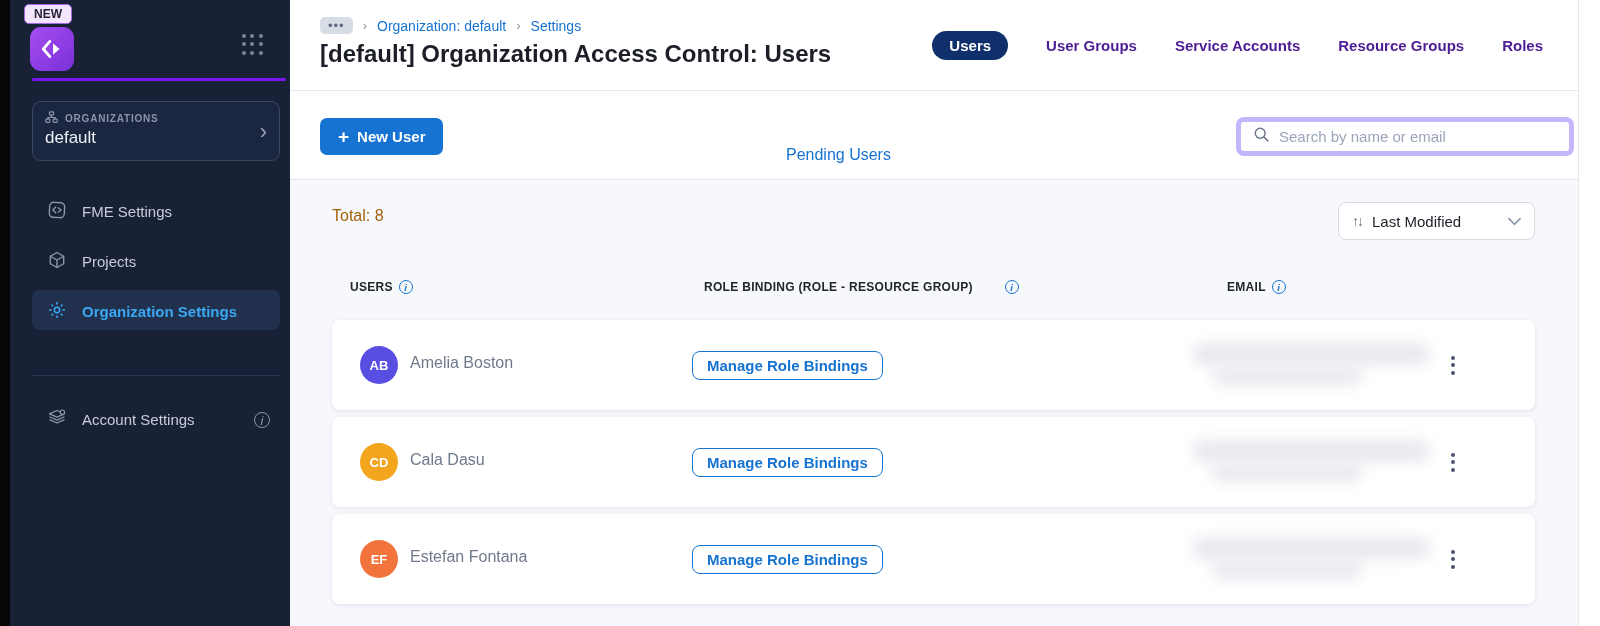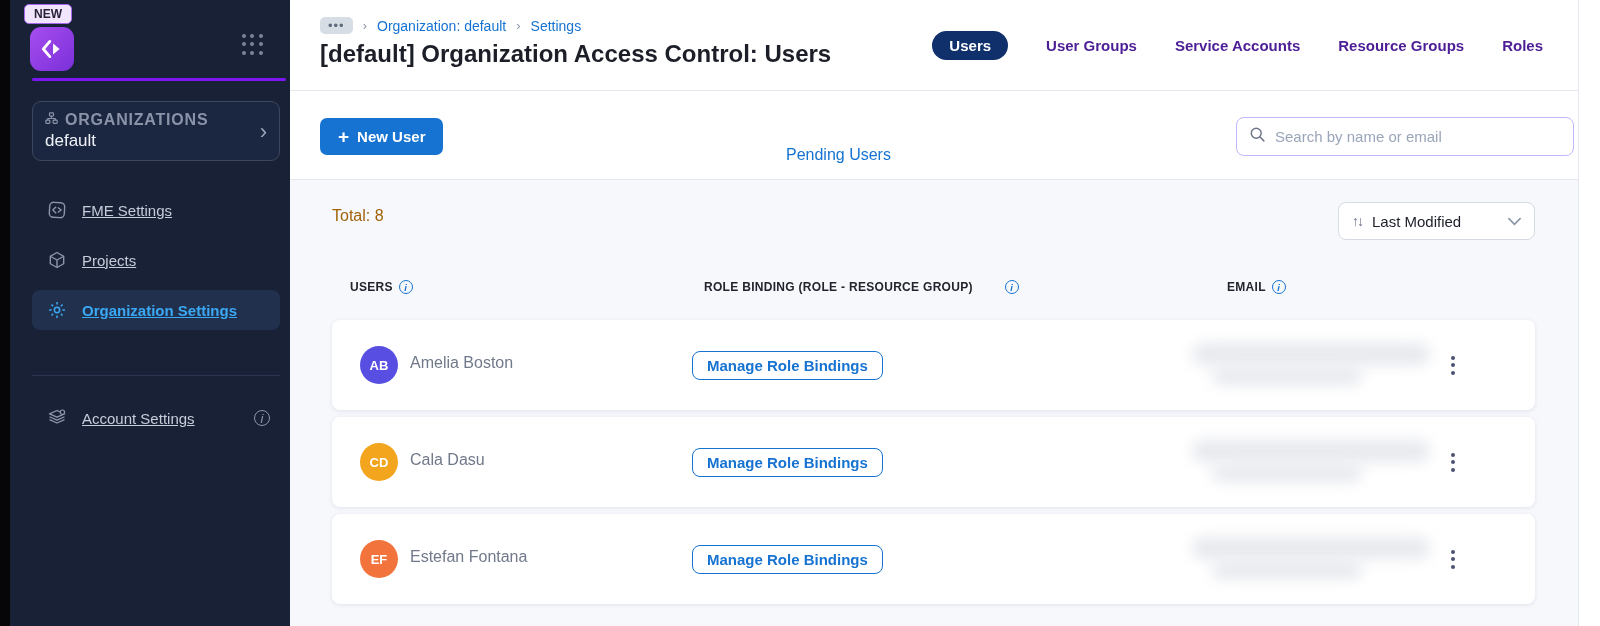--- a/index.html
+++ b/index.html
@@ -16,27 +16,27 @@
   .sb-logo { position:absolute; left:20px; top:27px; width:44px; height:44px; border-radius:11px;
     background:linear-gradient(135deg,#a64df0 0%,#7a30d8 100%); display:flex; align-items:center; justify-content:center; }
   .sb-title { position:absolute; left:78px; top:12px; width:140px; color:#f4f6fa; font-size:15px;
     font-weight:bold; line-height:20px; }
   .sb-grid { position:absolute; left:232px; top:34px; width:22px; height:22px; display:grid;
     grid-template-columns:repeat(3,1fr); gap:3px; cursor:pointer; }
   .sb-grid i { width:4px; height:4px; border-radius:50%; background:#7d8699; }
   .sb-accent { position:absolute; left:22px; top:78px; width:254px; height:3px; background:#7b16f0; border-radius:2px; }
   .org-box { position:absolute; left:22px; top:101px; width:248px; height:60px; border:1px solid #3c465e;
     background:#1b2640; border-radius:9px; padding:9px 12px; cursor:pointer; }
-  .org-label-row { display:flex; align-items:center; gap:7px; color:#8a93a8; font-size:16px;
+  .org-label-row { display:flex; align-items:center; gap:7px; color:#8a93a8; font-size:10px;
     font-weight:bold; letter-spacing:0.8px; }
   .org-name { color:#eef1f6; font-size:17px; margin-top:2px; }
   .org-chevron { position:absolute; right:12px; top:19px; color:#99a2b6; font-size:22px; line-height:22px; }
   .sb-menu { position:absolute; left:22px; top:190px; width:248px; }
-  .sb-item { display:flex; align-items:center; gap:14px; padding:10px 14px; border-radius:8px;
-    color:#c6ccd8; font-size:15px; cursor:pointer; margin-bottom:10px;text-decoration:underline; }
+  .sb-item { display:flex; align-items:flex-end; gap:14px; padding:10px 14px; border-radius:8px;
+    color:#c6ccd8; font-size:15px; cursor:pointer; margin-bottom:10px; }
   .sb-item .mi { width:22px; display:flex; justify-content:center; color:#8c95a9; }
   .sb-item.active { background:#21304c; color:#3aa8f3; font-weight:bold; }
   .sb-item.active .mi { color:#3aa8f3; }
   .sb-divider { position:absolute; left:22px; top:375px; width:248px; height:1px; background:#2b3450; }
   .sb-item.account { position:absolute; left:0; top:208px; width:248px; margin:0; }
   .sb-info { position:absolute; right:10px; color:#8c95a9; font-size:13px; width:16px; height:16px;
     border:1.4px solid #8c95a9; border-radius:50%; display:flex; align-items:center; justify-content:center; font-style:italic; }
 
   
   .main { position:absolute; left:290px; top:0; width:1288px; height:626px; background:#fff; }
@@ -57,21 +57,21 @@
 
   
   .toolbar { position:absolute; left:0; top:91px; width:1288px; height:89px; background:#fff; border-bottom:1px solid #e4e7ee; }
   .btn-primary { position:absolute; left:30px; top:27px; height:37px; background:#1673d1; color:#fff;
     border:none; border-radius:7px; font-size:15px; font-weight:bold; padding:0 18px; cursor:pointer;
     display:flex; align-items:center; gap:8px; font-family:inherit; }
   .btn-primary .plus { font-size:19px; font-weight:bold; }
   .view-tabs { position:absolute; left:476px; top:55px; display:flex; gap:36px; }
   .vtab { font-size:16px; color:#1673d1; padding:0 20px 12px 20px; cursor:pointer; }
   .vtab.active { font-weight:bold; border-bottom:3px solid #1673d1; }
-  .search-box { position:absolute; right:4px; top:26px; width:338px; height:39px; border:1px solid #c4b5fd;
+  .search-box { position:absolute; right:4px; top:26px; width:338px; height:39px; border:5px solid #c4b5fd;
     border-radius:8px; background:#fff; display:flex; align-items:center; padding:0 12px; gap:9px; }
   .search-box input { border:none; outline:none; font-size:15px; color:#3a4254; width:100%;
     font-family:inherit; background:transparent; }
   .search-box input::placeholder { color:#9aa5ba; }
 
   
   .content { position:absolute; left:0; top:180px; width:1288px; height:446px; background:#f7f8fc; }
   .total { position:absolute; left:42px; top:27px; font-size:16px; font-weight:normal; color:#a16207; }
   .sort-box { position:absolute; left:1048px; top:22px; width:197px; height:38px; background:#fff;
     border:1px solid #d6dae3; border-radius:8px; display:flex; align-items:center; padding:0 13px; gap:10px; cursor:pointer; }

